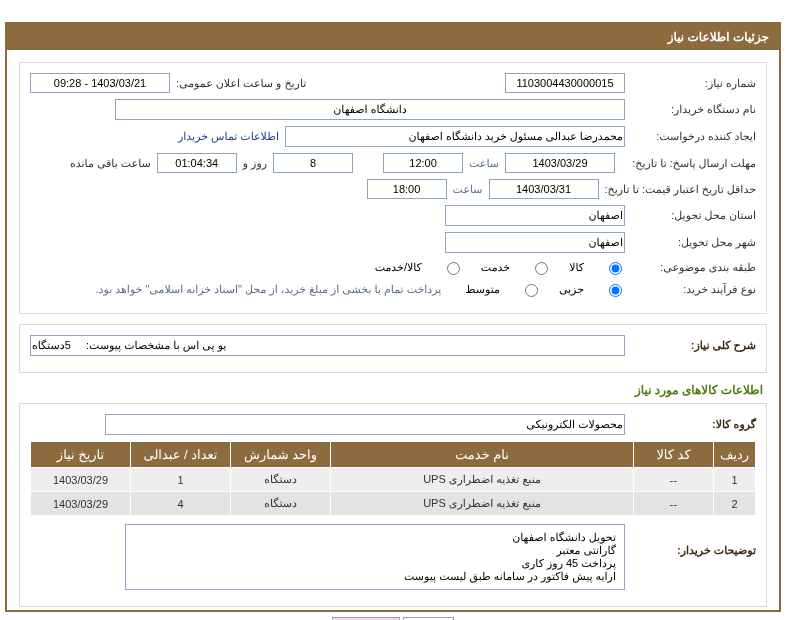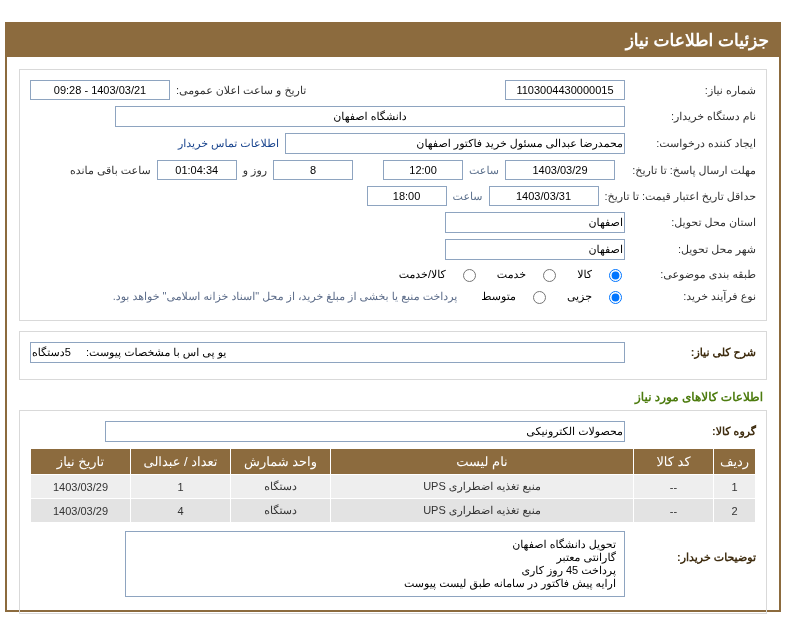--- a/index.html
+++ b/index.html
@@ -1,33 +1,33 @@
 <!DOCTYPE html>
 <html dir="rtl" lang="fa"><head>
 <meta charset="utf-8">
 <style>
   * { box-sizing: border-box; font-family: Tahoma, Arial, sans-serif; }
   body { margin: 0; background: #fff; width: 789px; height: 620px; overflow: hidden; position: relative; color: #000; font-size: 11px; }
   .panel { position: absolute; top: 22px; right: 8px; left: 5px; bottom: 8px; border: 2px solid #8c6b3e; background: #fff; }
-  .titlebar { background: #8c6b3e; color: #fff; font-weight: bold; padding: 6px 10px; font-size: 17px; }
+  .titlebar { background: #8c6b3e; color: #fff; font-weight: bold; padding: 6px 10px; font-size: 12px; }
   .content { padding: 12px 12px 8px 12px; }
   .fieldset { border: 1px solid #d9d9d9; padding: 10px 10px; margin-bottom: 10px; }
   .row { display: flex; align-items: center; margin-bottom: 6px; gap: 6px; }
   .lbl { color: #333; min-width: 125px; text-align: right; }
   .lbl.wide { min-width: 135px; }
   .box { border: 1px solid #8ea4c0; background: #fff; padding: 3px 1px; min-height: 20px; display: inline-block; min-width: 80px; text-align: center; }
   .box.wide { width: 340px; text-align: right; }
   .box.wider { width: 510px; text-align: center; }
   .box.short { width: 120px; }
   .box.vshort { width: 70px; }
   .free { color: #333; }
   .match { color: #5e728e; }
   .link { color: #1a458e; cursor: pointer; }
   .radiogrp { display: flex; gap: 18px; align-items: center; }
-  .radiogrp label { display: flex; align-items: center; gap: 12px; }
+  .radiogrp label { display: flex; align-items: center; gap: 20px; }
   .note { color: #5d6d8a; }
   .section-title { font-weight: bold; color: #4d7c0f; margin: 6px 4px 6px 0; font-size: 12px; }
   table.items { width: 100%; border-collapse: collapse; margin-top: 6px; }
   table.items th { background: #8c6b3e; color: #fff; padding: 5px 4px; border: 1px solid #fff; font-weight: normal; font-size: 13px; }
   table.items td { background: #eee; padding: 5px 4px; border: 1px solid #fff; text-align: center; color: #333; }
   table.items tr:nth-child(even) td { background: #e3e3e3; }
   .descbox { border: 1px solid #8ea4c0; padding: 6px 8px; width: 500px; text-align: right; }
   .footer { text-align: center; margin-top: 8px; }
   .btn { border: 1px solid #8ea4c0; background: #fff; padding: 3px 14px; cursor: pointer; font-family: inherit; font-size: 11px; }
   .btn.pink { background: #f9d3dd; }
@@ -57,21 +57,21 @@
         <span style="flex:1"></span>
         <span class="free">تاریخ و ساعت اعلان عمومی:</span>
         <span class="box" style="width:140px">1403/03/21 - 09:28</span>
       </div>
       <div class="row">
         <span class="lbl">نام دستگاه خریدار:</span>
         <span class="box wider">دانشگاه اصفهان</span>
       </div>
       <div class="row">
         <span class="lbl">ایجاد کننده درخواست:</span>
-        <span class="box wide">محمدرضا عبدالی مسئول خرید فاکتور اصفهان</span>
+        <span class="box wide">محمدرضا عبدالی مسئول خرید دانشگاه اصفهان</span>
         <a class="link">اطلاعات تماس خریدار</a>
       </div>
       <div class="row">
         <span class="lbl wide">مهلت ارسال پاسخ: تا تاریخ:</span>
         <span class="box" style="width:110px">1403/03/29</span>
         <span class="match">ساعت</span>
         <span class="box vshort">12:00</span>
         <span style="width:18px"></span>
         <span class="box vshort">8</span>
         <span class="free">روز و</span>
@@ -114,21 +114,21 @@
         <div class="radiogrp">
           <label>
               <input type="radio" name="p" checked="" style="">
               <span>جزیی</span>
             </label>
           <label>
               <input type="radio" name="p" style="">
               <span>متوسط</span>
             </label>
         </div>
-        <span class="note" style="margin-right:18px">پرداخت منبع یا بخشی از مبلغ خرید، از محل "اسناد خزانه اسلامی" خواهد بود.</span>
+        <span class="note" style="margin-right:18px">پرداخت تمام یا بخشی از مبلغ خرید، از محل "اسناد خزانه اسلامی" خواهد بود.</span>
       </div>
     </div>
 
     <div class="fieldset">
       <div class="row">
         <span class="lbl" style="font-weight:bold;color:#3f2d10">شرح کلی نیاز:</span>
         <span class="box" style="width:628px;text-align:left">
           <span>یو پی اس   با مشخصات پیوست:</span>&nbsp;&nbsp;&nbsp;&nbsp;&nbsp;<span>5دستگاه</span>
         </span>
       </div>
@@ -140,21 +140,21 @@
       <div class="row">
         <span class="lbl" style="font-weight:bold;color:#3f2d10">گروه کالا:</span>
         <span class="box" style="width:520px;text-align:right">محصولات الکترونیکی</span>
       </div>
 
       <table class="items">
         <thead>
           <tr>
             <th style="width:42px">ردیف</th>
             <th style="width:80px">کد کالا</th>
-            <th>نام لیست</th>
+            <th>نام خدمت</th>
             <th style="width:100px">واحد شمارش</th>
             <th style="width:100px">تعداد / عبدالی</th>
             <th style="width:100px">تاریخ نیاز</th>
           </tr>
         </thead>
         <tbody id="items-body">
             <tr>
               <td>1</td>
               <td>--</td>
               <td>منبع تغذیه اضطراری UPS</td>

